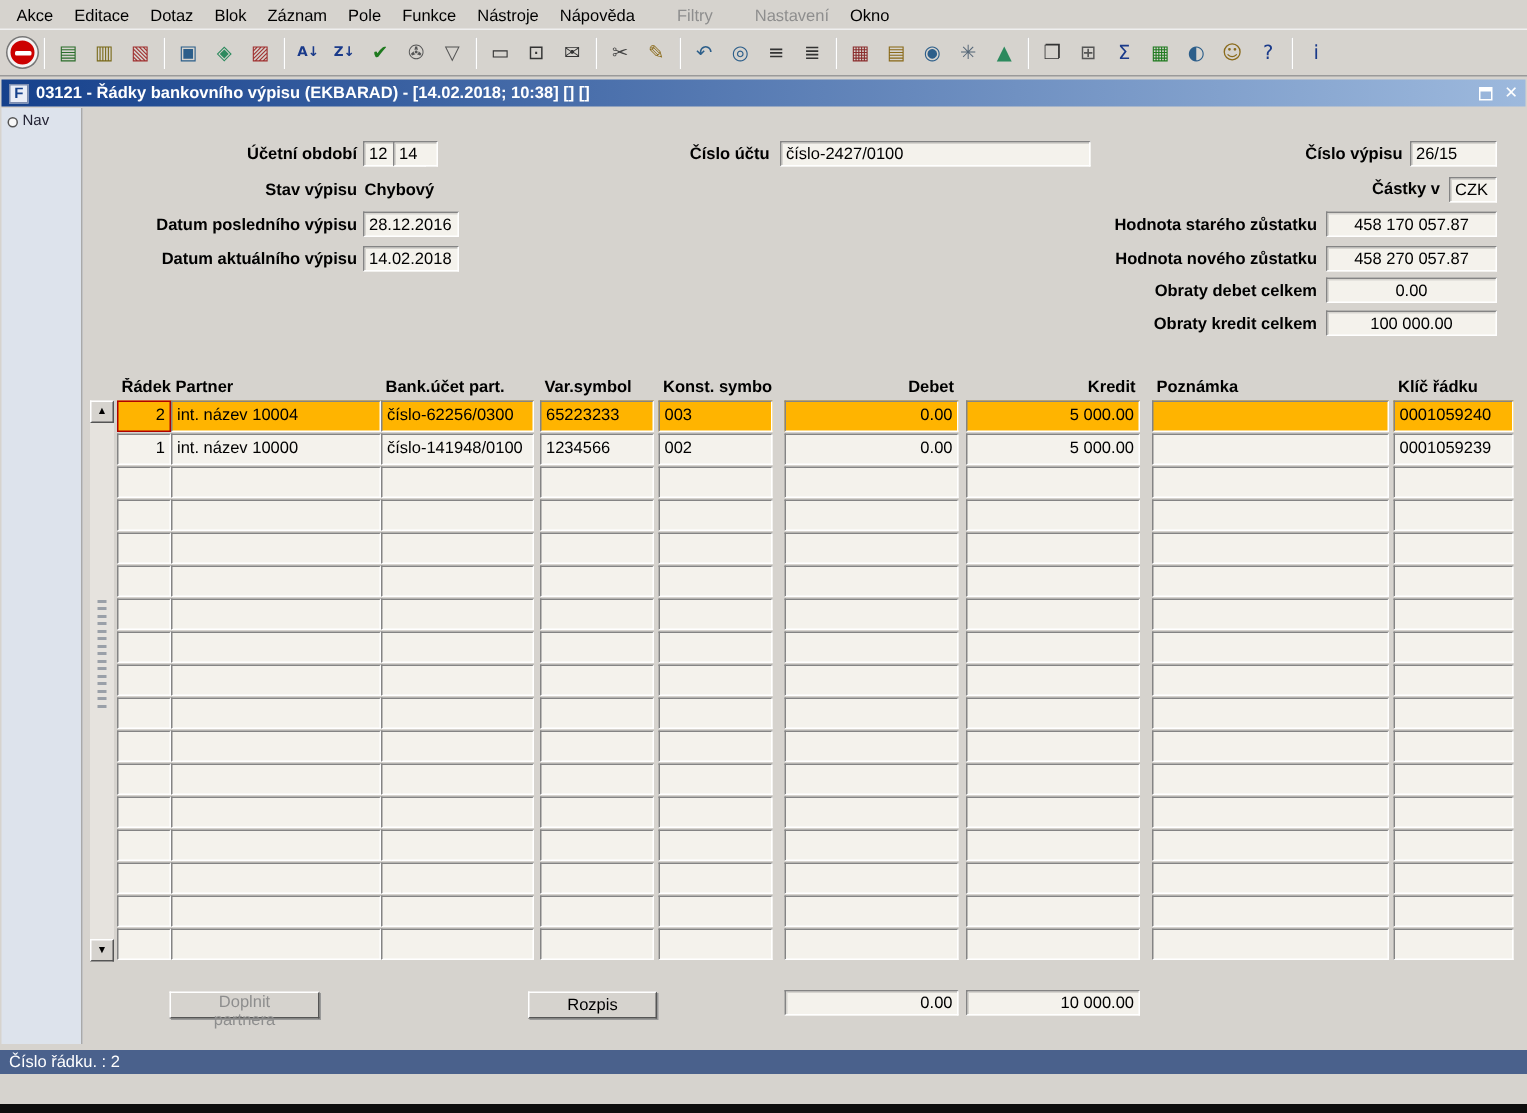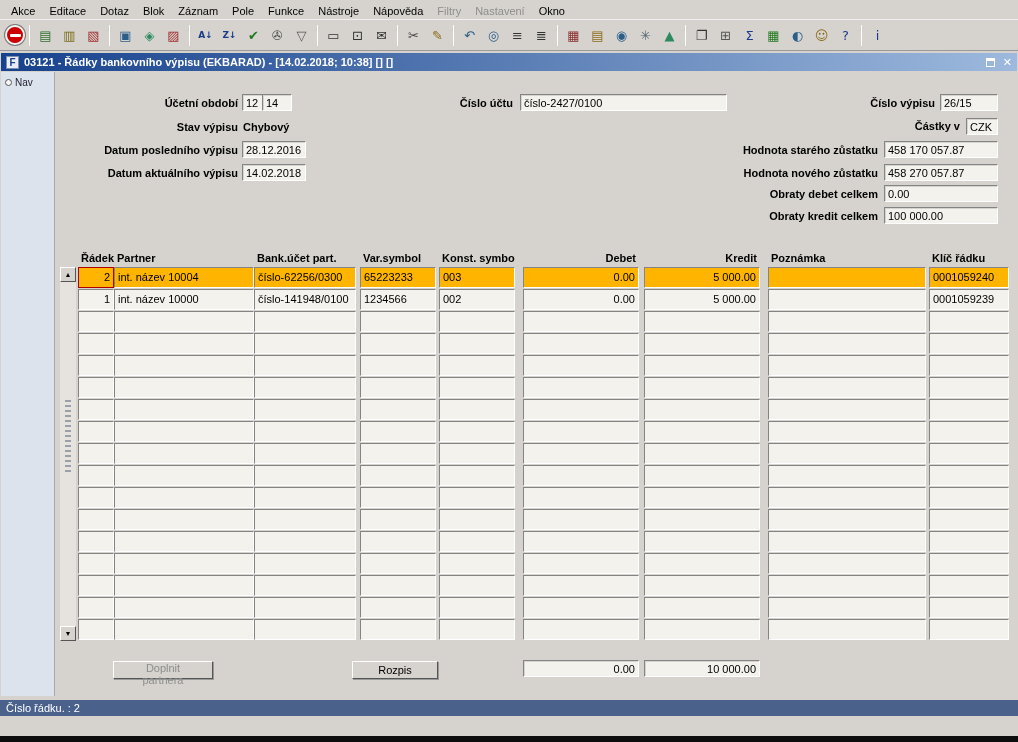--- a/index.html
+++ b/index.html
@@ -8,21 +8,21 @@
   }
   *{box-sizing:border-box;}
   body{margin:0;background:#000;}
   .screen{position:relative;width:1018px;height:742px;background:var(--winbg);
     font-family:"Liberation Sans",sans-serif;font-size:11px;color:#000;overflow:hidden;}
 
   
   .menu-bar{position:absolute;top:0;left:0;right:0;height:20px;display:flex;align-items:flex-end;
     padding-left:4px;background:var(--winbg);border-bottom:1px solid #efefef;}
   .menu-item{padding:3px 7px 2px;cursor:default;text-decoration:underline dotted transparent;}
-  .menu-item.disabled{color:#8e8e8e;}
+  .menu-item.disabled{color:#8e8e8e;margin-left:14px;}
 
   
   .toolbar{position:absolute;top:20px;left:0;right:0;height:31px;display:flex;align-items:center;
     gap:1px;padding:2px 5px;background:var(--winbg);border-bottom:1px solid #9a9a9a;}
   .tb-btn{width:23px;height:23px;background:var(--winbg);border:1px solid var(--winbg);
     display:flex;align-items:center;justify-content:center;font-size:13px;padding:0;
     font-family:"DejaVu Sans",sans-serif;cursor:pointer;}
   .tb-btn.small{font-size:9px;font-weight:bold;}
   .tb-btn.exit{width:20px;height:20px;border-radius:50%;background:#cc0000;border:2px solid #f3f3f3;
     box-shadow:0 0 0 1px #777;position:relative;}
@@ -44,21 +44,21 @@
     border-right:1px solid #a9a9a9;padding:3px 4px;}
   .nav-radio{display:inline-block;width:7px;height:7px;border-radius:50%;border:1px solid #555;
     background:#f8f8f8;margin-right:3px;vertical-align:middle;}
   .nav-label{font-size:10px;color:#223;vertical-align:middle;}
 
   
   .lbl{position:absolute;font-weight:bold;text-align:right;white-space:nowrap;}
   .fld{position:absolute;height:17px;background:var(--fieldbg);border:1px solid #848484;
     border-right-color:#fff;border-bottom-color:#fff;box-shadow:inset 1px 1px 0 rgba(0,0,0,.12);
     padding:2px 3px 0;white-space:nowrap;overflow:hidden;}
-  .fld.num{text-align:left;}
+  .fld.num{text-align:center;}
   .plain{position:absolute;font-weight:bold;}
 
   
   .thead{position:absolute;left:78px;top:252px;width:931px;display:grid;
     grid-template-columns:var(--cols);font-weight:bold;}
   .th{padding:0 3px;white-space:nowrap;overflow:hidden;}
   .ar{text-align:right;} .al{text-align:left;}
   .tbody{position:absolute;left:78px;top:267px;width:931px;}
   .trow{display:grid;grid-template-columns:var(--cols);height:21px;margin-bottom:1px;}
   .tc{background:var(--fieldbg);border:1px solid #848484;border-right-color:#fff;

